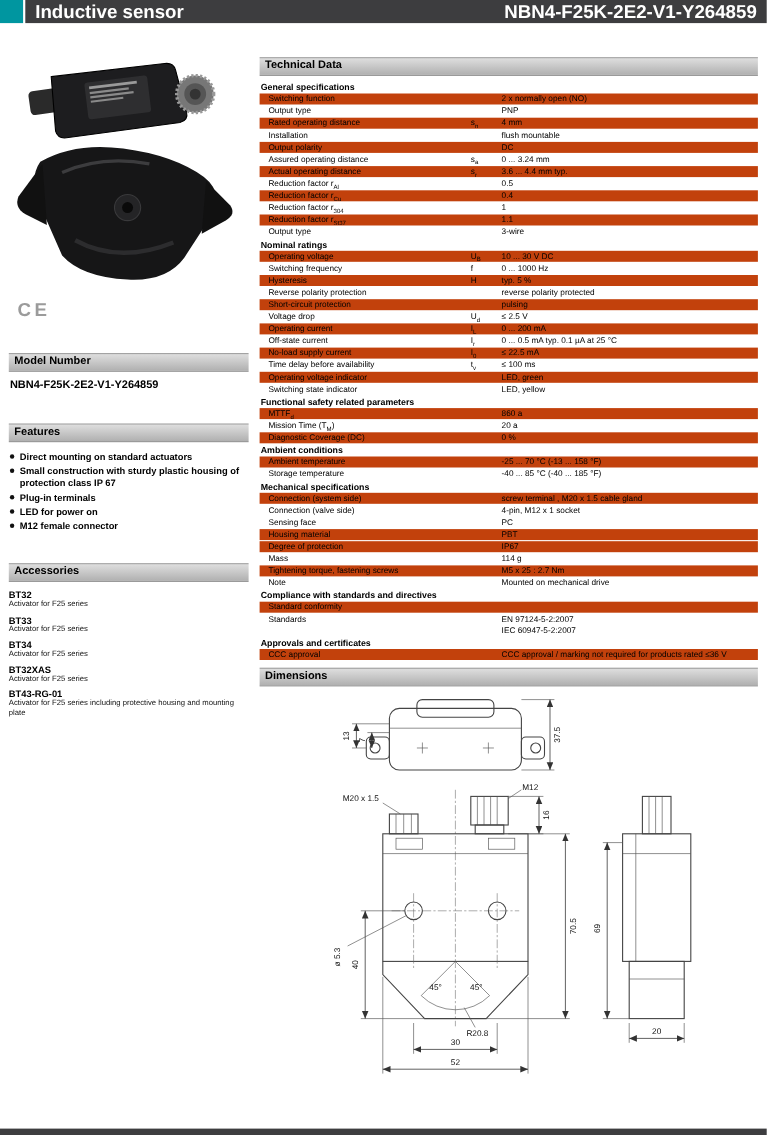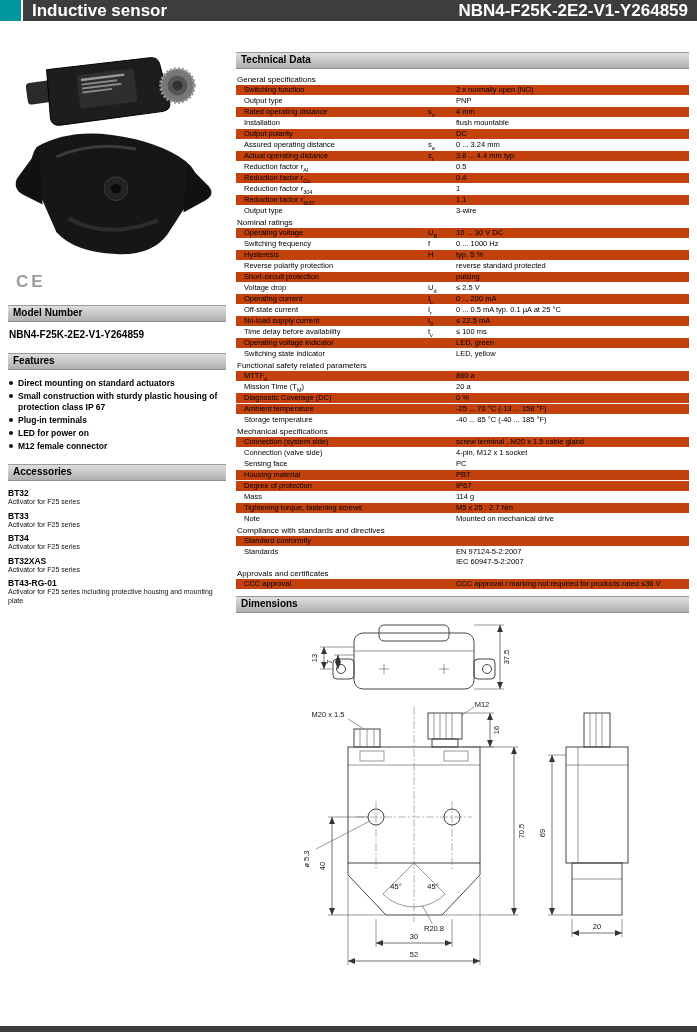--- a/index.html
+++ b/index.html
@@ -16,35 +16,35 @@
 
   
   .secbar{height:15px;background:linear-gradient(#dedede,#b0b0b0);
           border-top:1px solid #9a9a9a;border-bottom:1px solid #8f8f8f;
           font-size:10px;font-weight:bold;line-height:14px;padding-left:5px}
 
   
   .leftcol{position:absolute;left:8px;top:30px;width:218px}
   .photo{width:210px;height:236px}
   .ce{margin:6px 0 0 8px;font-size:17px;font-weight:bold;color:#9b9b9b;letter-spacing:3px}
-  .leftcol .secbar{margin-top:13px}
+  .leftcol .secbar{margin-top:29px}
   .model-val{font-size:10px;font-weight:bold;padding:7px 0 0 1px}
   ul.features{list-style:none;margin:8px 0 0 0;padding:0;font-size:8.5px;font-weight:bold}
   ul.features li{padding-left:10px;position:relative;line-height:10.5px;margin-bottom:2.5px}
   ul.features li::before{content:"";position:absolute;left:1px;top:3px;width:4px;height:4px;
                          background:#111;border-radius:50%}
   .accessories{margin-top:7px}
   .acc{margin-bottom:4px}
   .acc-code{font-size:8.5px;font-weight:bold;line-height:10px}
   .acc-desc{font-size:7px;line-height:8.5px;color:#111}
 
   
   .rightcol{position:absolute;left:236px;top:52px;width:453px}
   .tech-table{margin-top:5px}
-  .sec-title{font-size:8px;font-weight:normal;line-height:11px;padding-left:1px}
+  .sec-title{font-size:8px;font-weight:bold;line-height:11px;padding-left:1px}
   .trow{display:flex;min-height:10px;margin-bottom:1px;font-size:7.5px;line-height:10px}
   .trow.shade{background:#c2410c}
   .t-label{width:184px;padding-left:8px;flex:none}
   .t-sym{width:28px;flex:none}
   .t-value{flex:1;white-space:pre-line}
   sub{font-size:5.5px;line-height:0}
   .dim-sec{margin-top:7px}
   .dim-svg{margin-top:4px;display:block}
 
   
@@ -208,21 +208,21 @@
         <span class="t-value">0 ... 1000 Hz</span>
       </div>
       <div class="trow shade">
         <span class="t-label">Hysteresis</span>
         <span class="t-sym">H</span>
         <span class="t-value">typ. 5 %</span>
       </div>
       <div class="trow">
         <span class="t-label">Reverse polarity protection</span>
         <span class="t-sym"></span>
-        <span class="t-value">reverse standard protected</span>
+        <span class="t-value">reverse polarity protected</span>
       </div>
       <div class="trow shade">
         <span class="t-label">Short-circuit protection</span>
         <span class="t-sym"></span>
         <span class="t-value">pulsing</span>
       </div>
       <div class="trow">
         <span class="t-label">Voltage drop</span>
         <span class="t-sym">U<sub>d</sub></span>
         <span class="t-value">≤ 2.5 V</span>
@@ -266,20 +266,21 @@
       <div class="trow">
         <span class="t-label">Mission Time (T<sub>M</sub>)</span>
         <span class="t-sym"></span>
         <span class="t-value">20 a</span>
       </div>
       <div class="trow shade">
         <span class="t-label">Diagnostic Coverage (DC)</span>
         <span class="t-sym"></span>
         <span class="t-value">0 %</span>
       </div>
+      <div class="sec-title">Ambient conditions</div>
       <div class="trow shade">
         <span class="t-label">Ambient temperature</span>
         <span class="t-sym"></span>
         <span class="t-value">-25 ... 70 °C (-13 ... 158 °F)</span>
       </div>
       <div class="trow">
         <span class="t-label">Storage temperature</span>
         <span class="t-sym"></span>
         <span class="t-value">-40 ... 85 °C (-40 ... 185 °F)</span>
       </div>

